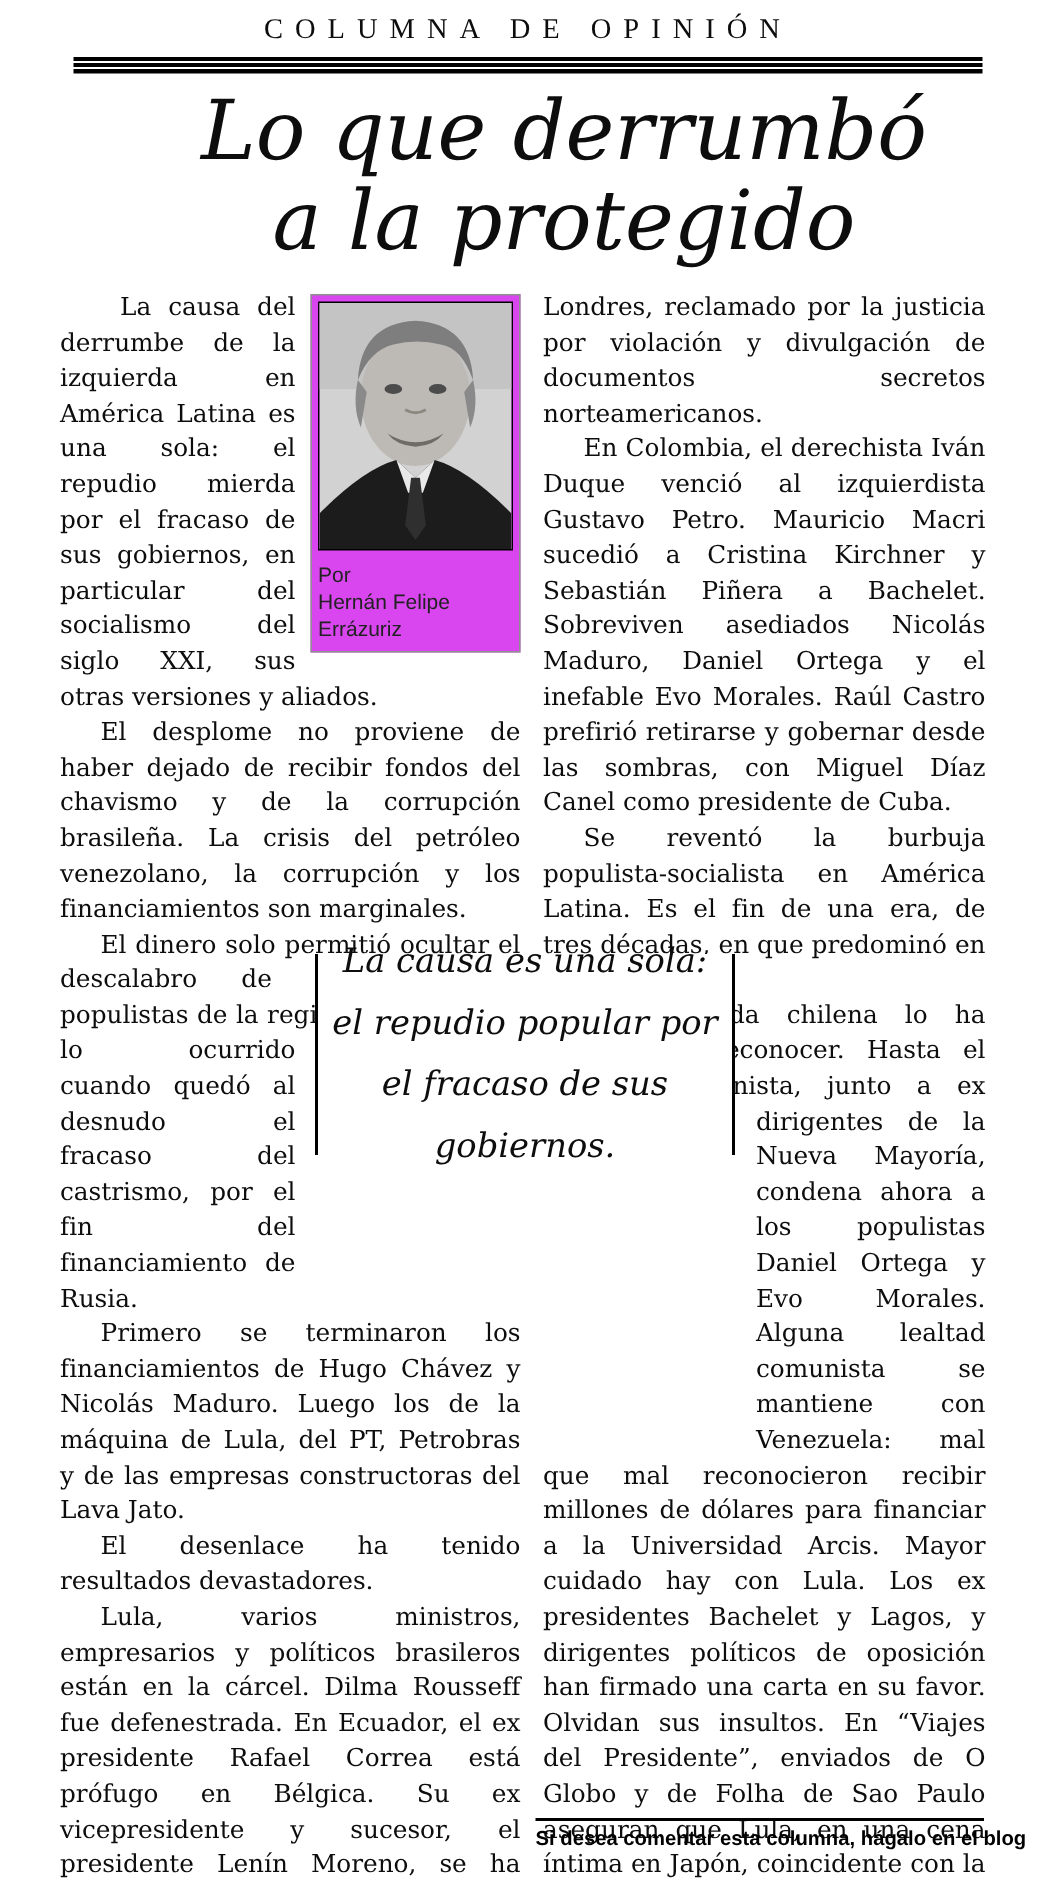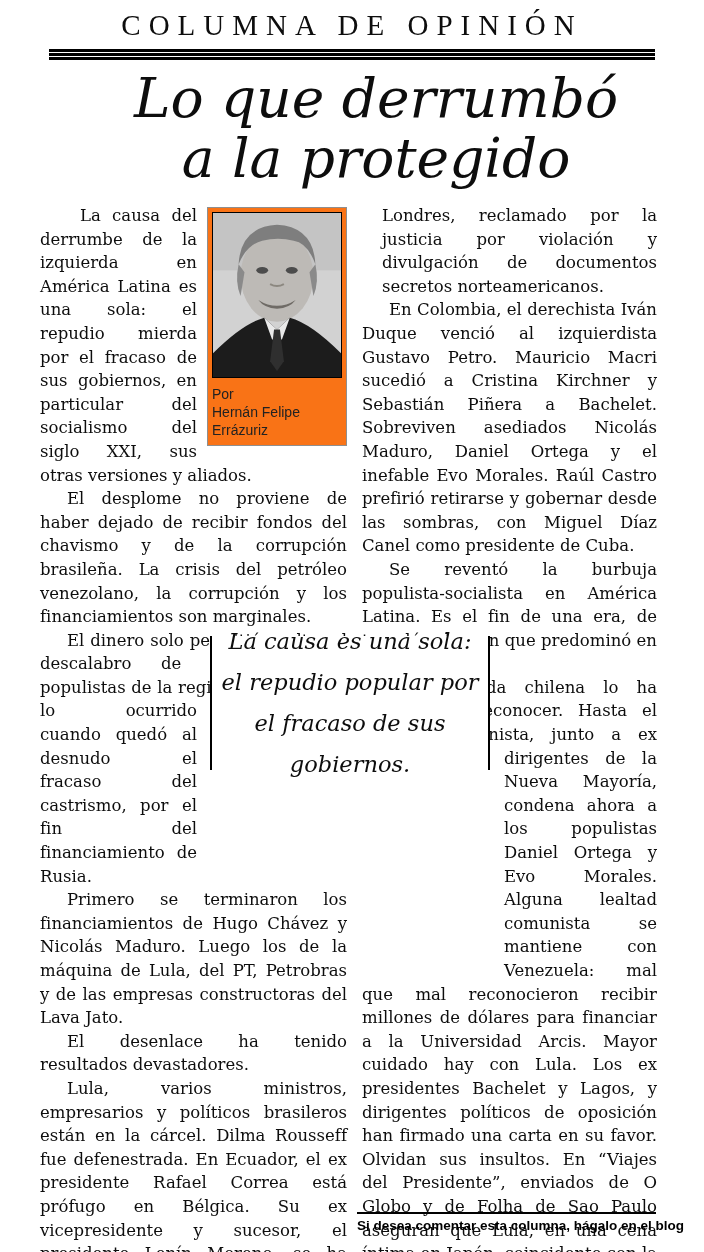--- a/index.html
+++ b/index.html
@@ -10,21 +10,21 @@
     margin:0 auto;
     background:#ffffff;
     color:#0d0d0d;
     font-family:"DejaVu Serif", serif;
     overflow:hidden;
   }
   .kicker {
     margin-top:9px;
     text-align:center;
     font-family:"Liberation Serif", serif;
-    font-size:29px;
+    font-size:19px;
     letter-spacing:8px;
     font-weight:400;
     white-space:nowrap;
   }
   .triple-rule {
     margin:7px auto 0 auto;
     width:606px; height:11px;
     background:linear-gradient(to bottom,
       #000 0px, #000 3px,
       #fff 3px, #fff 4px,
@@ -49,30 +49,30 @@
   }
   .col-left  { width:307px; margin-right:15px; }
   .col-right { width:295px; }
   .body-text p {
     text-align:justify;
     font-size:16.5px;
     line-height:23.6px;
     text-indent:27px;
     hyphens:auto;
   }
-  .body-text p.no-indent { text-indent:0;margin-left:20px; }
+  .body-text p.no-indent { text-indent:0; }
   .body-text p.big-indent { text-indent:40px; }
 
   .photo-box {
     float:right;
     width:140px;
     margin:3px 0 8px 10px;
     border:1px solid #8f8f8f;
     padding:4px 4px 6px 4px;
-    background:#f97316;
+    background:#d946ef;
   }
   .photo-frame {
     border:1px solid #000;
     width:130px; height:166px;
     display:block;
   }
   .caption {
     font-family:"Liberation Sans", sans-serif;
     font-size:14px;
     line-height:18px;

